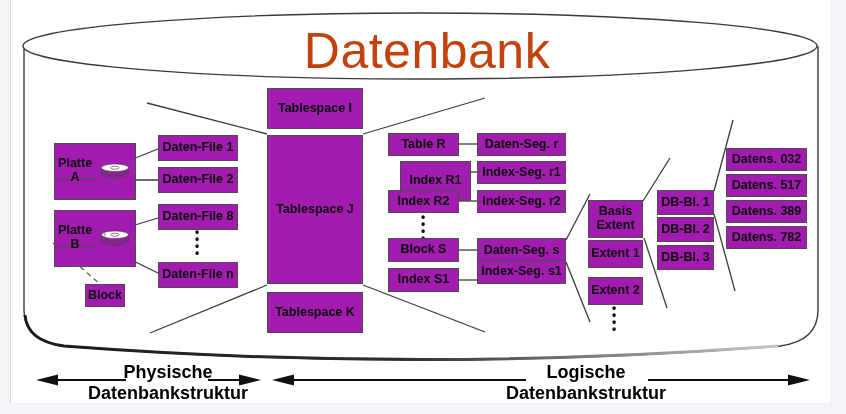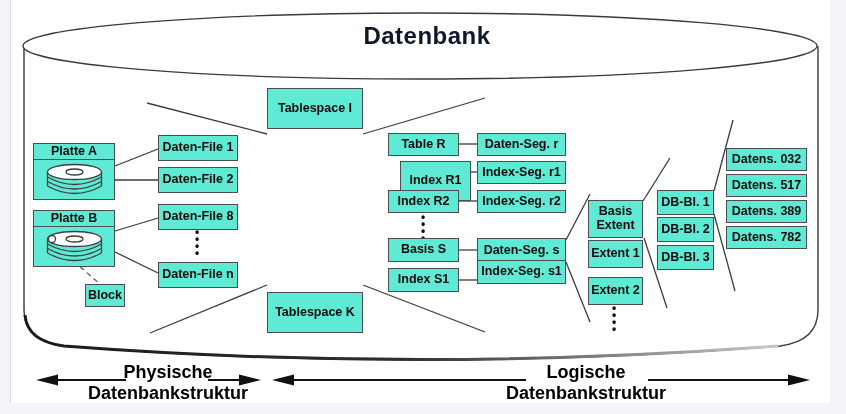--- a/index.html
+++ b/index.html
@@ -9,34 +9,34 @@
     font-family:"Liberation Sans","DejaVu Sans",sans-serif;
   }
   .stage{position:absolute;left:0;top:0;width:846px;height:414px;}
   .canvas-bg{
     position:absolute;left:10px;top:0;width:819px;height:403px;
     background:#ffffff;border-left:1px solid #d9dae0;
   }
   svg.layer{position:absolute;left:0;top:0;z-index:1;}
   .box{
     position:absolute;z-index:2;box-sizing:border-box;
-    border:1.5px solid #4d4d4d;background:#5eead4;
+    border:1.5px solid #4d4d4d;background:#a21caf;
     display:flex;align-items:center;justify-content:center;
     font-size:12.5px;font-weight:bold;color:#0b0b0b;
     text-align:center;line-height:1.1;
   }
-  .disk-box{flex-direction:column;justify-content:flex-start;padding:0;}
+  .disk-box{justify-content:flex-start;padding:0;margin-left:21px;}
   .disk-title{
     width:100%;height:16px;border-bottom:1.4px solid #4d4d4d;
     display:flex;align-items:center;justify-content:center;box-sizing:border-box;
     font-size:12.5px;font-weight:bold;
   }
   .title{
     position:absolute;z-index:2;left:277px;top:22px;width:300px;
-    font-size:24px;font-weight:bold;color:#0f172a;text-align:center;
+    font-size:50px;font-weight:normal;color:#c2410c;text-align:center;
     letter-spacing:0.5px;
   }
   .dots{
     position:absolute;z-index:2;white-space:pre;text-align:center;
     font-size:12px;font-weight:bold;line-height:7px;color:#111;
   }
   .flabel{
     position:absolute;z-index:2;font-size:18px;font-weight:bold;
     color:#000;text-align:center;line-height:1;
   }
@@ -135,33 +135,34 @@
   <div class="box" style="left:158px;top:135px;width:80px;height:26px;">Daten-File 1</div>
   <div class="box" style="left:158px;top:167px;width:80px;height:26px;">Daten-File 2</div>
   <div class="box" style="left:158px;top:204px;width:80px;height:26px;">Daten-File 8</div>
   <div class="dots" style="left:187px;top:229px;width:20px;">•
 •
 •
 •</div>
   <div class="box" style="left:158px;top:262px;width:80px;height:26px;">Daten-File n</div>
 
   <div class="box" style="left:267px;top:88px;width:96px;height:41px;">Tablespace I</div>
+  <div class="box" style="left:267px;top:135px;width:96px;height:149px;">Tablespace J</div>
   <div class="box" style="left:267px;top:292px;width:96px;height:41px;">Tablespace K</div>
 
   <div class="box" style="left:388px;top:133px;width:71px;height:23px;">Table R</div>
   <div class="box" style="left:477px;top:133px;width:89px;height:23px;">Daten-Seg. r</div>
   <div class="box" style="left:400px;top:161px;width:71px;height:40px;">Index R1</div>
   <div class="box" style="left:477px;top:161px;width:89px;height:23px;">Index-Seg. r1</div>
   <div class="box" style="left:388px;top:190px;width:71px;height:23px;">Index R2</div>
   <div class="box" style="left:477px;top:190px;width:89px;height:23px;">Index-Seg. r2</div>
   <div class="dots" style="left:413px;top:214px;width:20px;">•
 •
 •
 •</div>
-  <div class="box" style="left:388px;top:238px;width:71px;height:24px;">Basis S</div>
+  <div class="box" style="left:388px;top:238px;width:71px;height:24px;">Block S</div>
   <div class="box" style="left:477px;top:238px;width:89px;height:25px;">Daten-Seg. s</div>
   <div class="box" style="left:388px;top:268px;width:71px;height:24px;">Index S1</div>
   <div class="box" style="left:477px;top:260px;width:89px;height:24px;">Index-Seg. s1</div>
 
   <div class="box" style="left:588px;top:200px;width:55px;height:38px;padding:0 4px;">Basis Extent</div>
   <div class="box" style="left:588px;top:240px;width:55px;height:28px;">Extent 1</div>
   <div class="box" style="left:588px;top:277px;width:55px;height:28px;">Extent 2</div>
   <div class="dots" style="left:604px;top:305px;width:20px;">•
 •
 •

